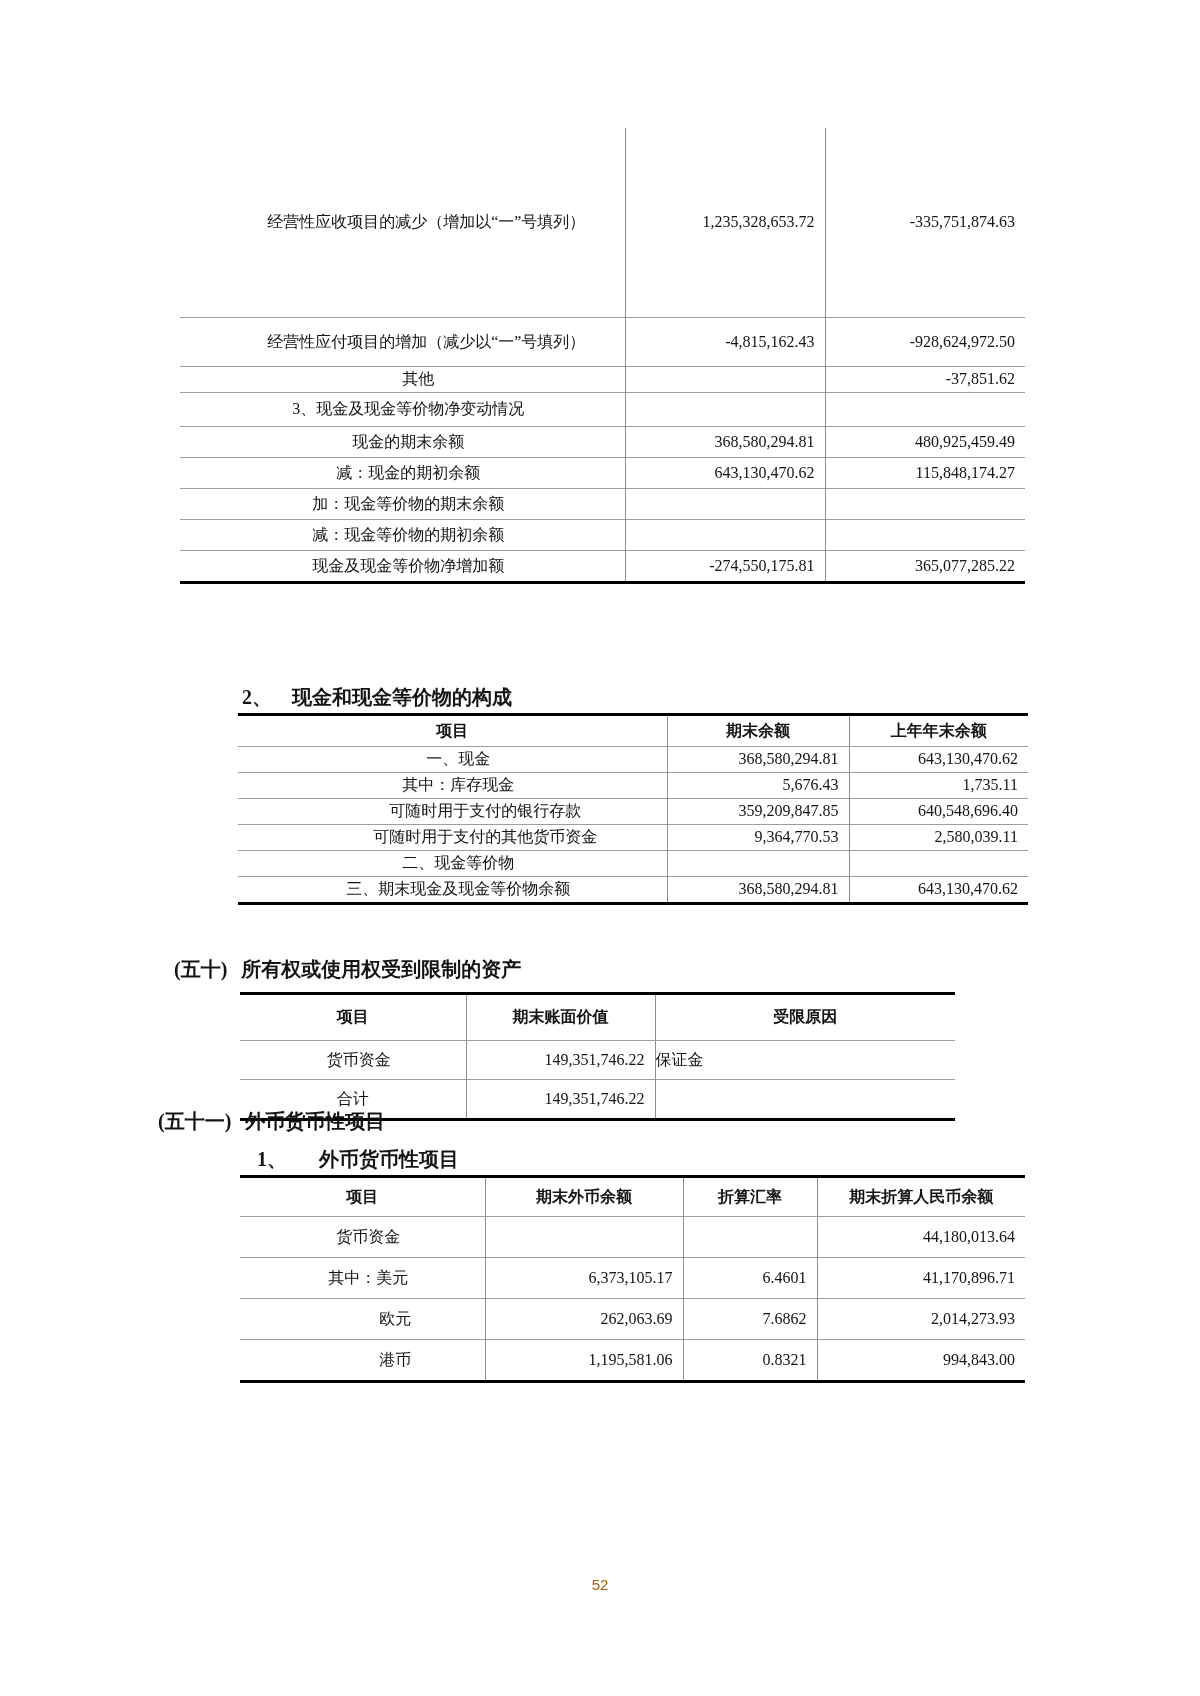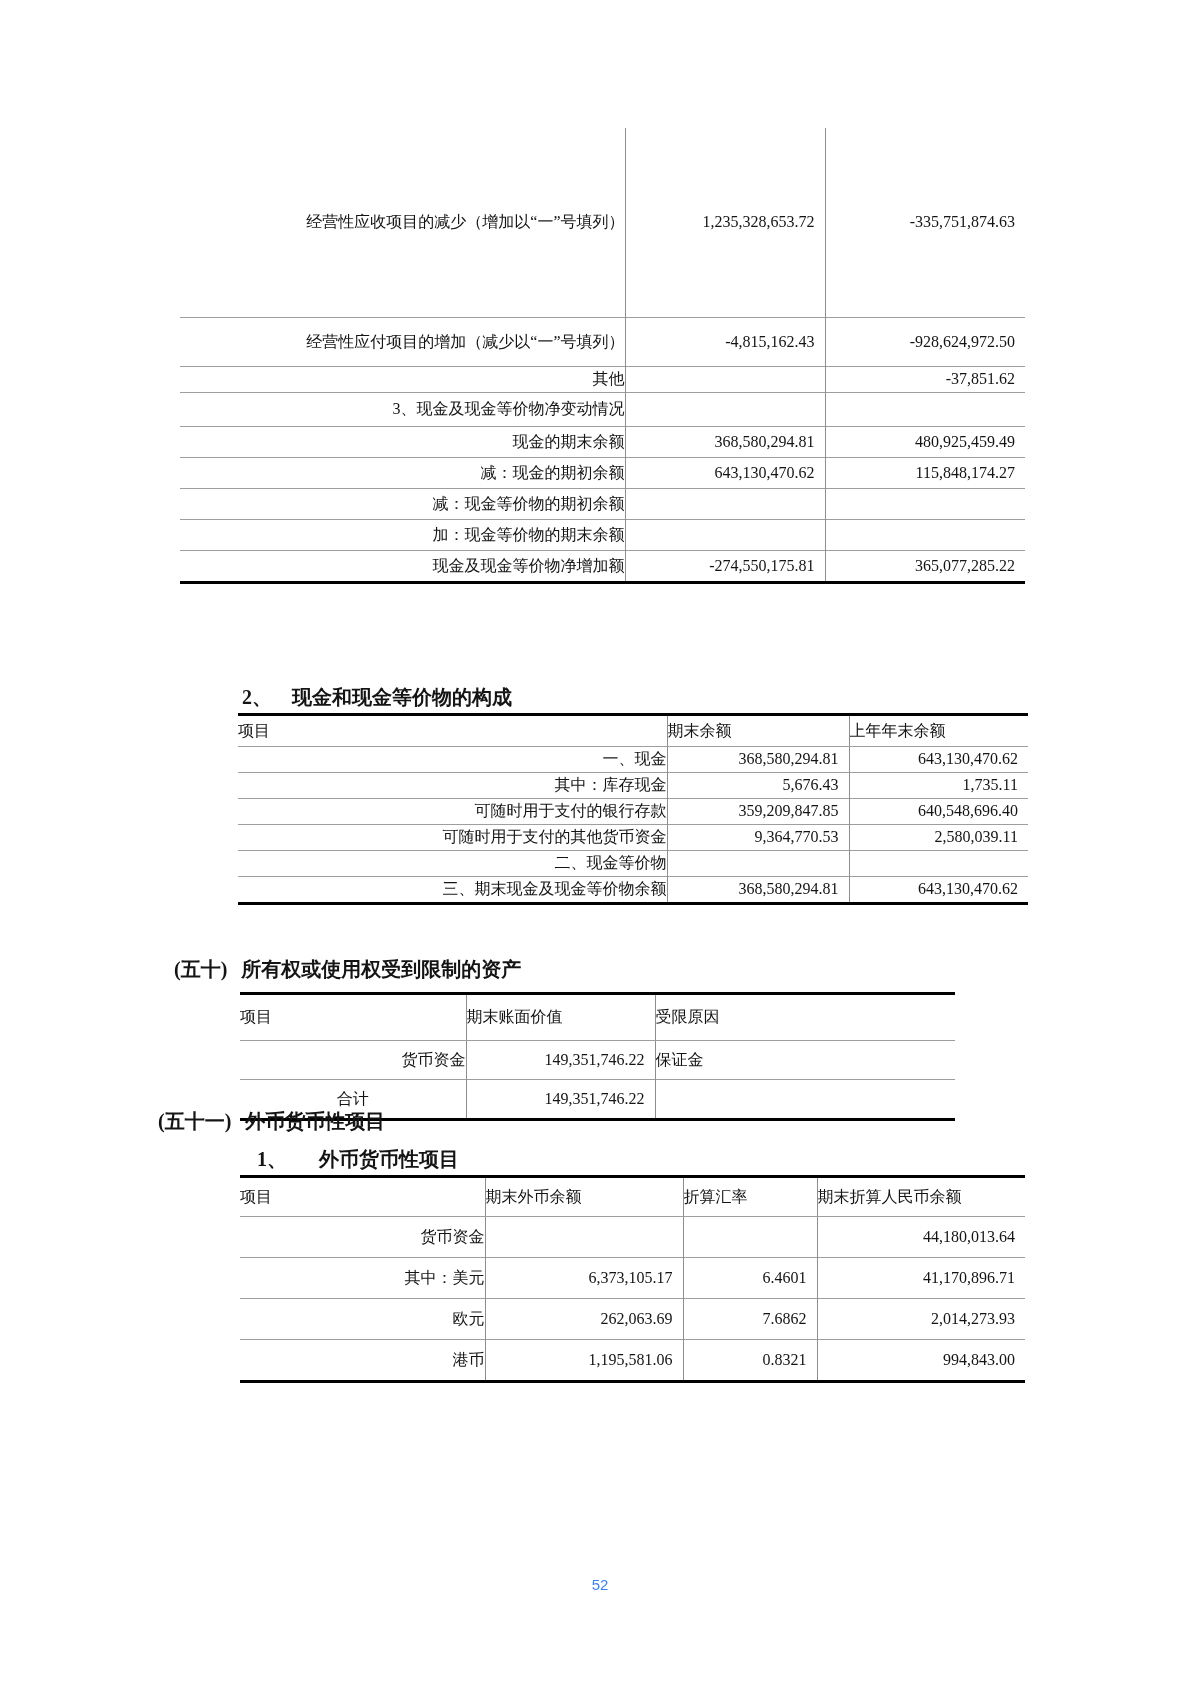--- a/index.html
+++ b/index.html
@@ -16,21 +16,21 @@
 
   table{border-collapse:collapse;table-layout:fixed;}
   td,th{
     font-size:16px;
     line-height:1.15;
     white-space:nowrap;
     overflow:hidden;
     vertical-align:middle;
     padding:0;
   }
-  th{font-weight:normal;text-align:left;}
+  th{font-weight:bold;text-align:center;}
 
   
   .t1{border-bottom:3px solid #000;}
   .t2,.t3,.t4{border-top:3px solid #000;border-bottom:3px solid #000;}
 
   
   .t1 td:nth-child(n+2),
   .t2 td:nth-child(n+2),.t2 th:nth-child(n+2),
   .t3 td:nth-child(n+2),.t3 th:nth-child(n+2),
   .t4 td:nth-child(n+2),.t4 th:nth-child(n+2){border-left:1px solid #8d8d8d;}
@@ -47,40 +47,40 @@
   .t1 tbody tr:nth-child(4) td{height:33px;}
   .t1 tbody tr:nth-child(11) td{height:32px;}
   .t2 thead th{height:30px;}
   .t2 tbody td{height:25px;}
   .t3 thead th{height:45px;}
   .t3 tbody td{height:38px;}
   .t4 thead th{height:38px;}
   .t4 tbody td{height:40px;}
 
   
-  .col-label,.col-item{text-align:right;padding-left:12px;}
+  .col-label,.col-item{text-align:center;padding-left:12px;}
   .col-current,.col-previous,.col-value,.col-foreign,.col-rate,.col-rmb{
     text-align:right;padding-right:10px;
   }
   .col-reason{text-align:left;margin-left:32px;}
   .ind-1{padding-left:32px;}
   .ind-2{padding-left:48px;}
   .ind-3{padding-left:66px;}
   .a-center{text-align:center !important;padding-left:0 !important;}
 
   .heading{font-size:20px;font-weight:bold;white-space:nowrap;}
   .h-num{display:inline-block;}
   .h-num.w50{width:50px;}
   .h-num.w62{width:62px;}
   .h-num.mr{margin-right:14px;}
 
   .page-number{
     left:0;right:0;top:1576px;text-align:center;
     font-family:"Liberation Sans","DejaVu Sans",sans-serif;
-    font-size:15px;color:#3b82f6;
+    font-size:15px;color:#a16207;
   }
 </style>
 </head>
 <body>
 
 <div class="page">
 
   <table class="t1 abs" style="left:180px;top:128px;width:845px;">
     <colgroup>
         <col style="width:445px">
@@ -112,26 +112,26 @@
           <td class="col-label">现金的期末余额</td>
           <td class="col-current">368,580,294.81</td>
           <td class="col-previous">480,925,459.49</td>
         </tr>
         <tr>
           <td class="col-label">减：现金的期初余额</td>
           <td class="col-current">643,130,470.62</td>
           <td class="col-previous">115,848,174.27</td>
         </tr>
         <tr>
+          <td class="col-label">加：现金等价物的期末余额</td>
+          <td class="col-current"></td>
+          <td class="col-previous"></td>
+        </tr>
+        <tr>
           <td class="col-label">减：现金等价物的期初余额</td>
-          <td class="col-current"></td>
-          <td class="col-previous"></td>
-        </tr>
-        <tr>
-          <td class="col-label">加：现金等价物的期末余额</td>
           <td class="col-current"></td>
           <td class="col-previous"></td>
         </tr>
         <tr>
           <td class="col-label">现金及现金等价物净增加额</td>
           <td class="col-current">-274,550,175.81</td>
           <td class="col-previous">365,077,285.22</td>
         </tr>
       </tbody>
   </table>

